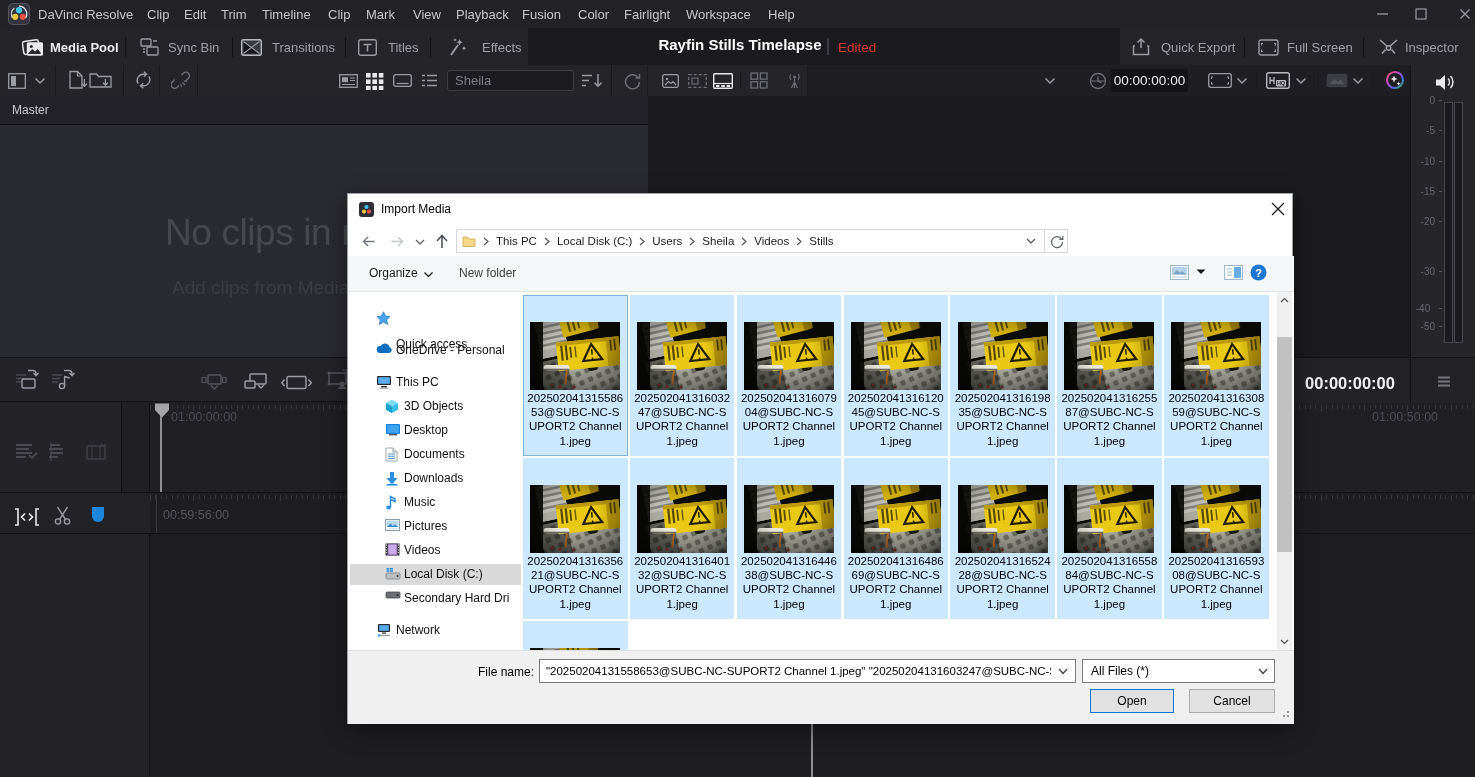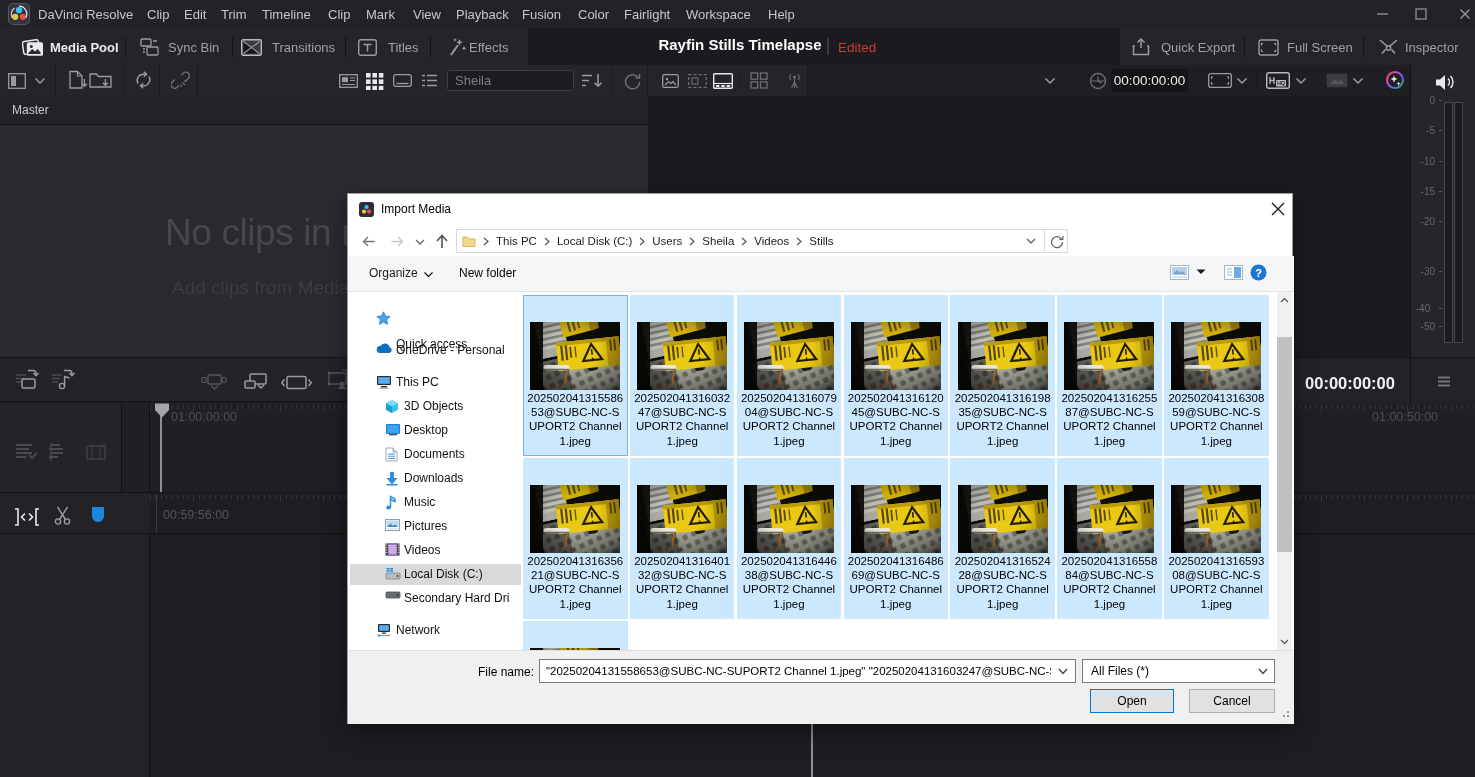--- a/index.html
+++ b/index.html
@@ -161,21 +161,21 @@
       <span class="t2label" style="left:388px">Titles</span>
       <div class="t2sep" style="left:430px"></div>
       <div class="abs" style="left:447px;top:9px;width:20px;height:20px;">
         <svg width="20" height="20" viewBox="0 0 20 20">
           <path d="M4 18 L11 8" stroke="#9b9ba2" stroke-width="2"></path>
           <path d="M12.5 2 l1 2.2 2.2 1 -2.2 1 -1 2.2 -1 -2.2 -2.2 -1 2.2 -1 Z" fill="#9b9ba2"></path>
           <path d="M17 9 l0.7 1.5 1.5 0.7 -1.5 0.7 -0.7 1.5 -0.7 -1.5 -1.5 -0.7 1.5 -0.7 Z" fill="#9b9ba2"></path>
           <path d="M8 1 l0.6 1.3 1.3 0.6 -1.3 0.6 -0.6 1.3 -0.6 -1.3 -1.3 -0.6 1.3 -0.6 Z" fill="#9b9ba2"></path>
         </svg>
       </div>
-      <span class="t2label" style="left:469px">Effects</span>
+      <span class="t2label" style="left:482px">Effects</span>
       <div class="abs" style="left:560px;top:8px;width:360px;height:20px;text-align:center;"><span style="font-size:15px;font-weight:700;color:#fdfdfe;">Rayfin Stills Timelapse</span></div>
       <div class="abs" style="left:827px;top:10px;width:1.5px;height:17px;background:#3a3a40;"></div>
       <span class="t2label" style="left:838px;color:#cd3b33;font-size:13.5px;">Edited</span>
       <div class="abs" style="left:1131px;top:9px;width:20px;height:20px;">
         <svg width="20" height="20" viewBox="0 0 20 20">
           <path d="M10 2 v9" stroke="#9b9ba2" stroke-width="1.5"></path>
           <path d="M6.5 5.5 L10 2 l3.5 3.5" fill="none" stroke="#9b9ba2" stroke-width="1.5"></path>
           <path d="M4 9 H2.5 V17.5 H17.5 V9 H16" fill="none" stroke="#9b9ba2" stroke-width="1.5"></path>
         </svg>
       </div>
@@ -1127,21 +1127,21 @@
           </svg>
         </div>
       </div>
       <div class="abs" style="left:0px;top:62px;width:946px;height:36px;background:#f5f6f7;border-bottom:1px solid #e2e4e6;">
         <div class="abs" style="left:21px;top:10px;width:80px;height:15px;font-size:12px;color:#1a1a1a;">Organize</div>
         <div class="abs" style="left:76px;top:16px;width:9px;height:5px;">
           <svg width="9" height="5" viewBox="0 0 9 5">
             <path d="M0.5 0.5 L4.5 4.5 L8.5 0.5" fill="none" stroke="#1a1a1a" stroke-width="1.2"></path>
           </svg>
         </div>
-        <div class="abs" style="left:111px;top:10px;width:90px;height:15px;font-size:12px;color:#000000;">New folder</div>
+        <div class="abs" style="left:111px;top:10px;width:90px;height:15px;font-size:12px;color:#404040;">New folder</div>
         <div class="abs" style="left:822px;top:9px;width:19px;height:15px;">
           <svg width="19" height="15" viewBox="0 0 19 15">
             <rect x="0.5" y="0.5" width="18" height="14" fill="#fff" stroke="#9db8cf"></rect>
             <rect x="2" y="2" width="15" height="8" fill="#b5d2ea"></rect>
             <path d="M3 9 l4-4 3 3 2-2 4 3.5" fill="#7aa3c9"></path>
             <rect x="2" y="11" width="15" height="2" fill="#d8e6f2"></rect>
           </svg>
         </div>
         <div class="abs" style="left:848px;top:13px;width:10px;height:6px;">
           <svg width="10" height="6" viewBox="0 0 10 6">

